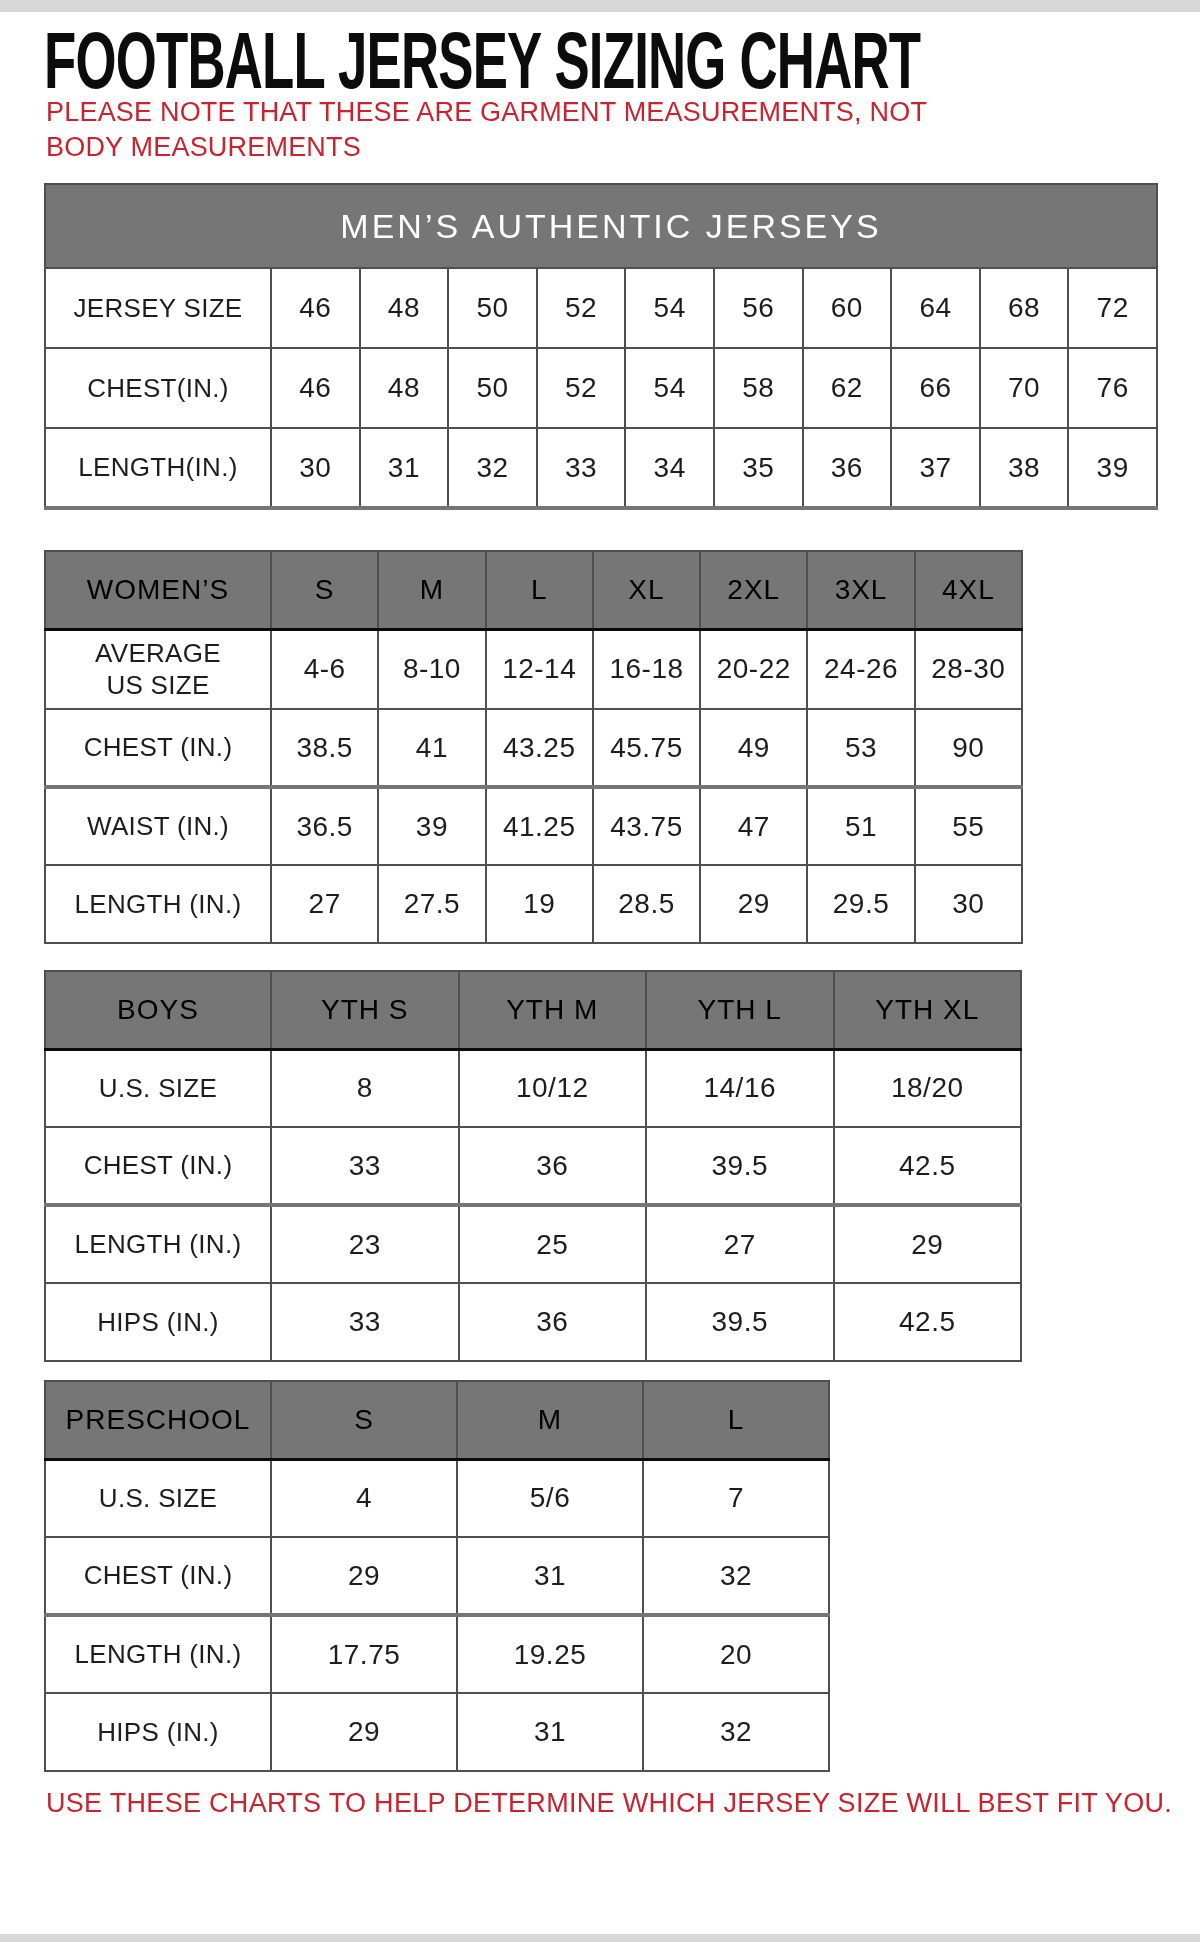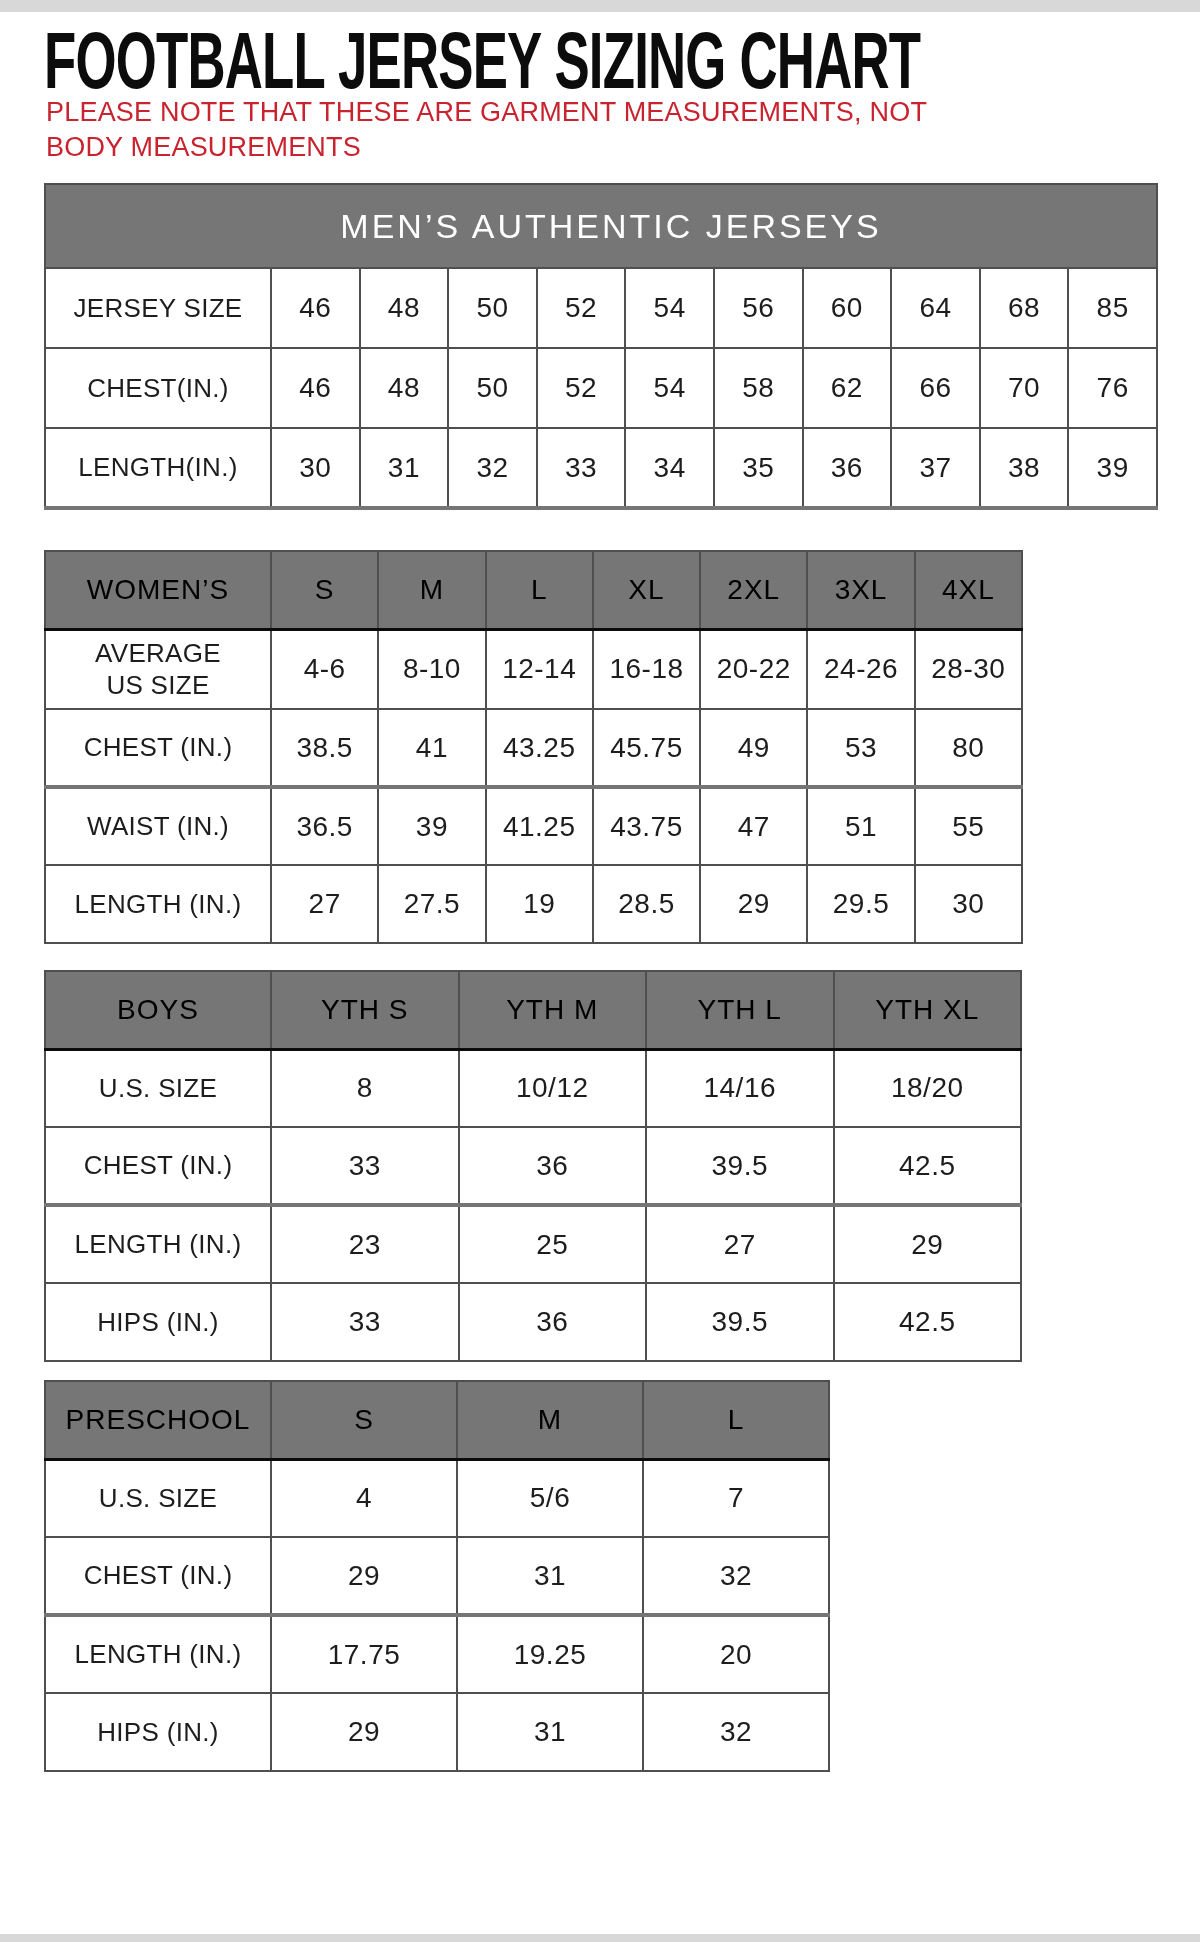--- a/index.html
+++ b/index.html
@@ -131,21 +131,21 @@
               <th class="row-label">JERSEY SIZE</th>
               <td class="cell">46</td>
               <td class="cell">48</td>
               <td class="cell">50</td>
               <td class="cell">52</td>
               <td class="cell">54</td>
               <td class="cell">56</td>
               <td class="cell">60</td>
               <td class="cell">64</td>
               <td class="cell">68</td>
-              <td class="cell">85</td>
+              <td class="cell">72</td>
             </tr>
             <tr>
               <th class="row-label">CHEST(IN.)</th>
               <td class="cell">46</td>
               <td class="cell">48</td>
               <td class="cell">50</td>
               <td class="cell">52</td>
               <td class="cell">54</td>
               <td class="cell">58</td>
               <td class="cell">62</td>
@@ -204,21 +204,21 @@
               <td class="cell">28-30</td>
             </tr>
             <tr>
               <th class="row-label">CHEST (IN.)</th>
               <td class="cell">38.5</td>
               <td class="cell">41</td>
               <td class="cell">43.25</td>
               <td class="cell">45.75</td>
               <td class="cell">49</td>
               <td class="cell">53</td>
-              <td class="cell">80</td>
+              <td class="cell">90</td>
             </tr>
             <tr>
               <th class="row-label">WAIST (IN.)</th>
               <td class="cell">36.5</td>
               <td class="cell">39</td>
               <td class="cell">41.25</td>
               <td class="cell">43.75</td>
               <td class="cell">47</td>
               <td class="cell">51</td>
               <td class="cell">55</td>
@@ -321,15 +321,16 @@
               <th class="row-label">HIPS (IN.)</th>
               <td class="cell">29</td>
               <td class="cell">31</td>
               <td class="cell">32</td>
             </tr>
           </tbody>
         </table>
       </section>
     </div>
 
+  <p class="footer">USE THESE CHARTS TO HELP DETERMINE WHICH JERSEY SIZE WILL BEST FIT YOU.</p>
 
   <div class="edge-strip edge-bottom"></div>
 </div>
 
 </body></html>

